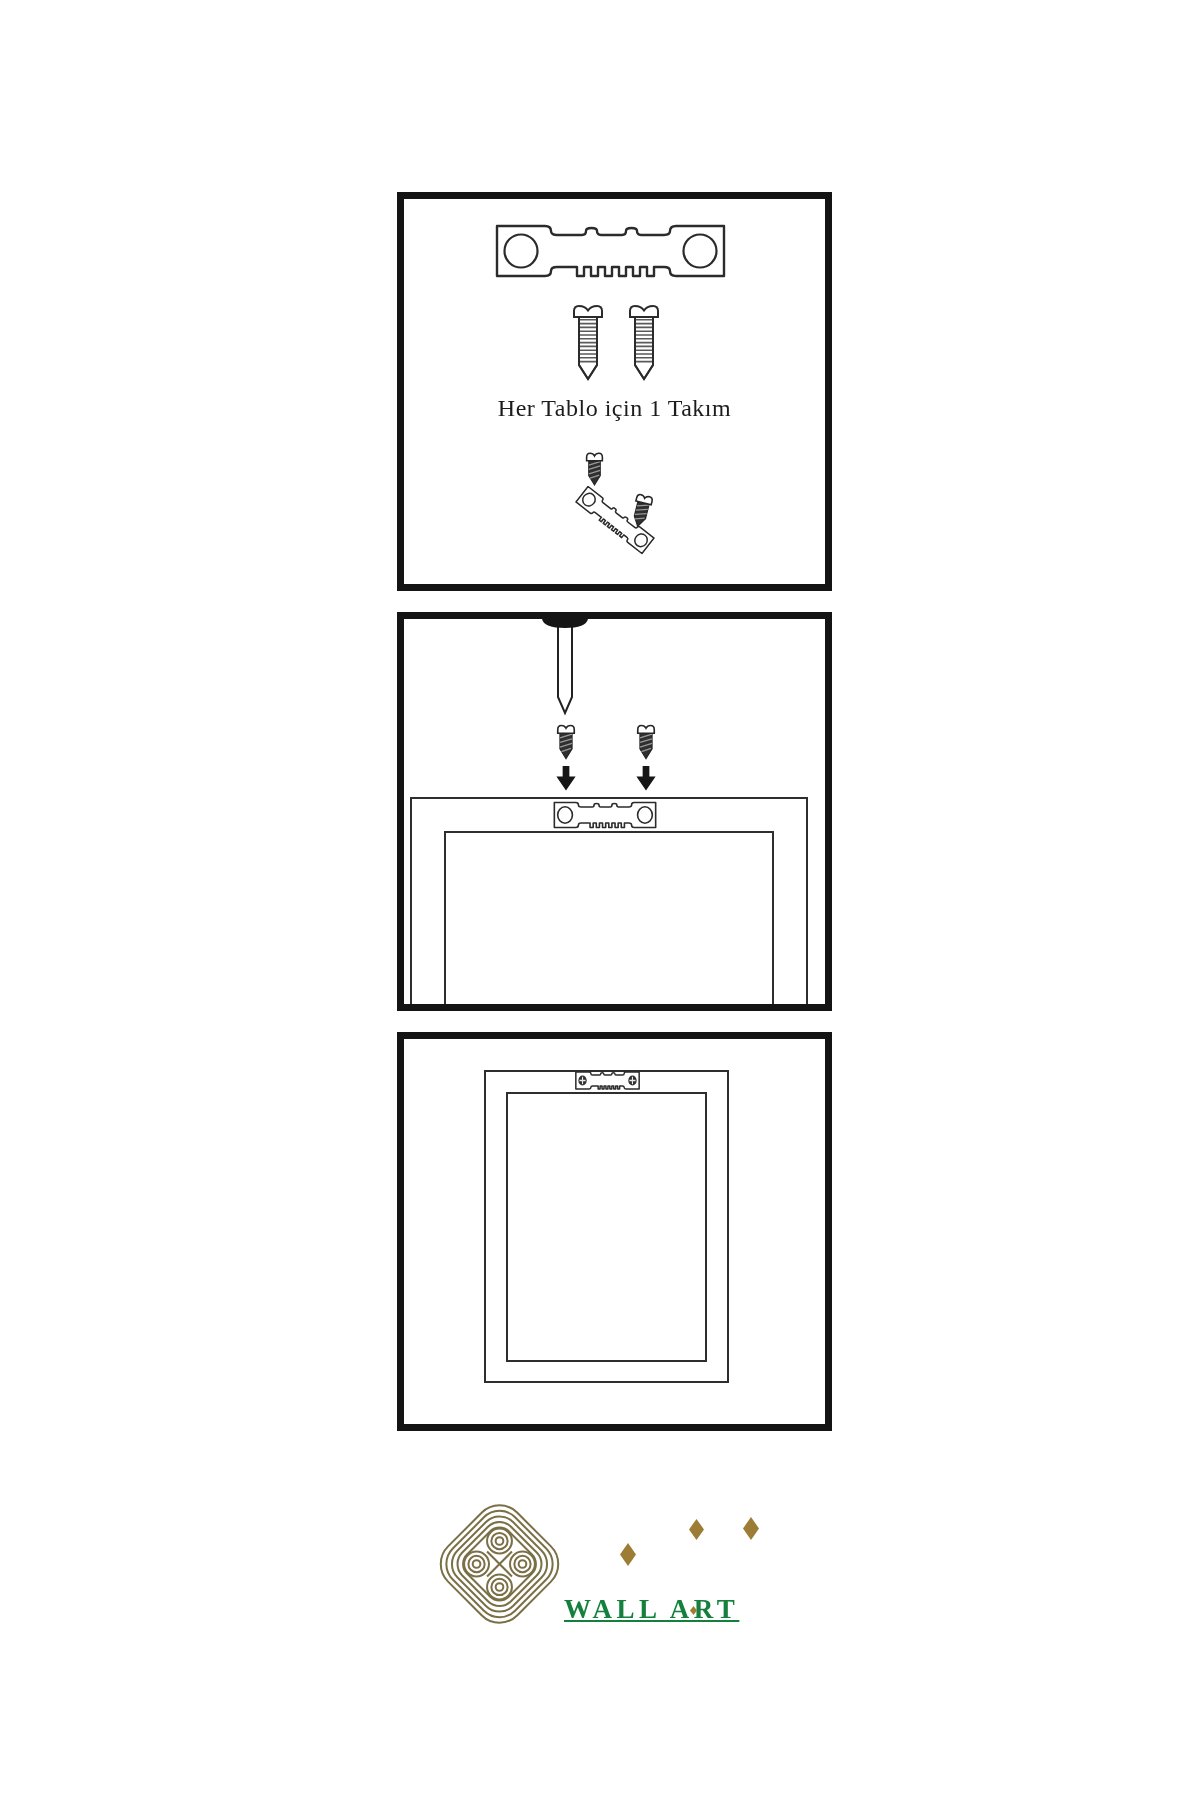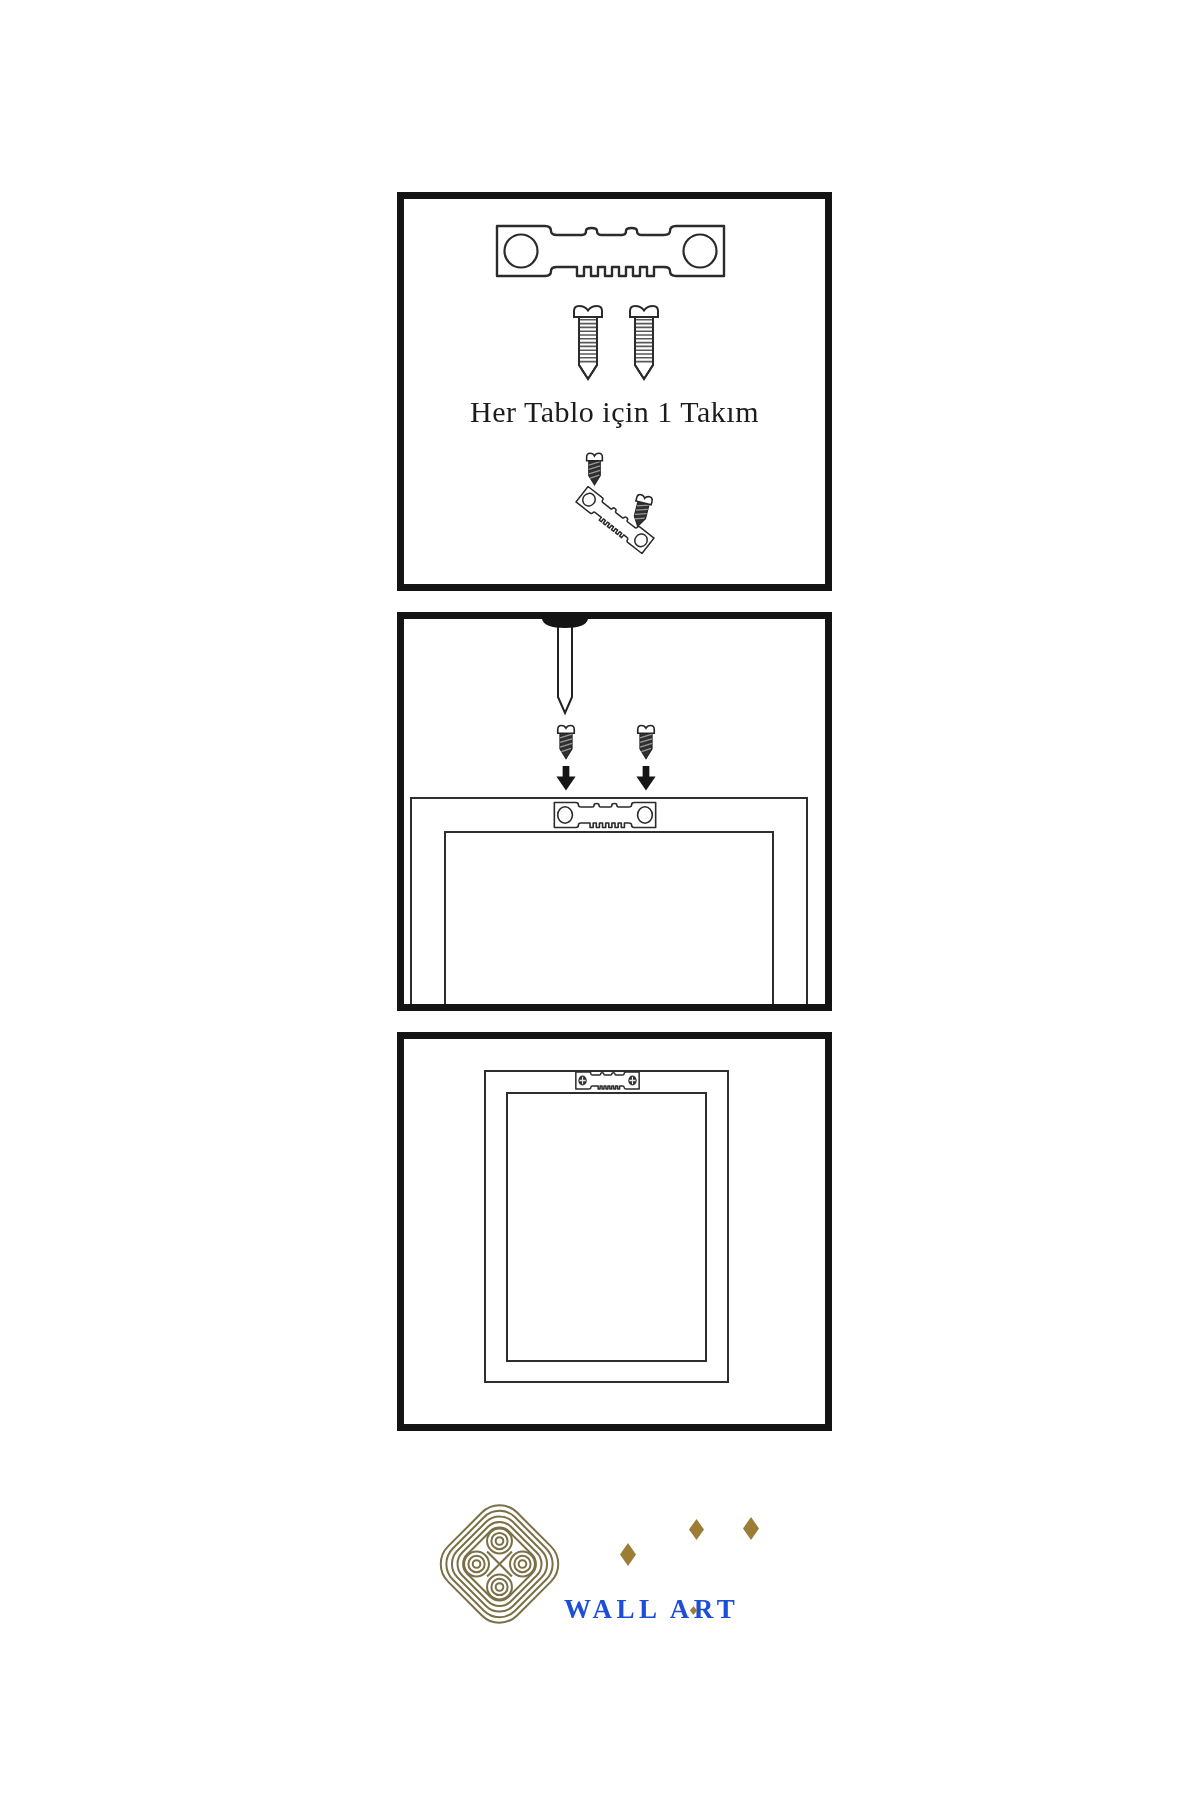--- a/index.html
+++ b/index.html
@@ -5,21 +5,21 @@
   html,body{margin:0;padding:0;background:#ffffff;}
   .page{position:relative;width:1200px;height:1800px;background:#ffffff;overflow:hidden;
         font-family:"Liberation Serif",serif;}
   .panel{position:absolute;left:397px;width:421px;height:385px;border:7px solid #141414;
          background:#ffffff;overflow:hidden;}
   .panel.p1{top:192px;}
   .panel.p2{top:612px;}
   .panel.p3{top:1032px;}
   .abs{position:absolute;}
   .caption{position:absolute;left:0;top:196px;width:100%;text-align:center;
-           font-size:30px;letter-spacing:.5px;color:#1c1c1c;font-weight:400;}
+           font-size:24px;letter-spacing:.5px;color:#1c1c1c;font-weight:400;}
   .frame-rect{position:absolute;border:2px solid #2e2e2e;background:#ffffff;}
   .diamond{position:absolute;clip-path:polygon(50% 0,100% 50%,50% 100%,0 50%);background:#9d7d35;}
   .brand-wrap{position:absolute;left:437px;top:1497px;width:330px;height:140px;}
   .brand-text{position:absolute;left:123px;top:1px;height:96px;line-height:96px;
               font-size:100px;font-weight:700;color:#1b4031;letter-spacing:0px;
               font-family:"Liberation Serif",serif;}
   .brand-sub{position:absolute;left:127px;top:97px;font-size:27px;font-weight:700;
              letter-spacing:4.5px;color:#9b8852;font-family:"Liberation Serif",serif;}
 </style>
 </head>
@@ -167,17 +167,17 @@
           <circle cx="41" cy="70" r="8.5"></circle>
           <circle cx="41" cy="70" r="13"></circle>
         <path d="M52,57 Q65,70 78,83 M52,83 Q65,70 78,57"></path>
       </g>
     </svg>
 
     <div class="diamond" style="left: 183px; top: 46px; width: 16px; height: 23px; background: rgb(157, 125, 53);"></div>
     <div class="diamond" style="left: 252px; top: 22px; width: 15px; height: 21px; background: rgb(157, 125, 53);"></div>
     <div class="diamond" style="left: 306px; top: 20px; width: 16px; height: 23px; background: rgb(157, 125, 53);"></div>
 
-    <div class="brand-sub" style="color: #1d4ed8;">WALL ART</div>
+    <div class="brand-sub" style="color: #15803d; text-decoration: underline;">WALL ART</div>
     <div class="diamond" style="left: 253px; top: 109px; width: 7px; height: 9px; background: rgb(157, 125, 53);"></div>
   </div>
 
 </div>
 
 </body></html>

